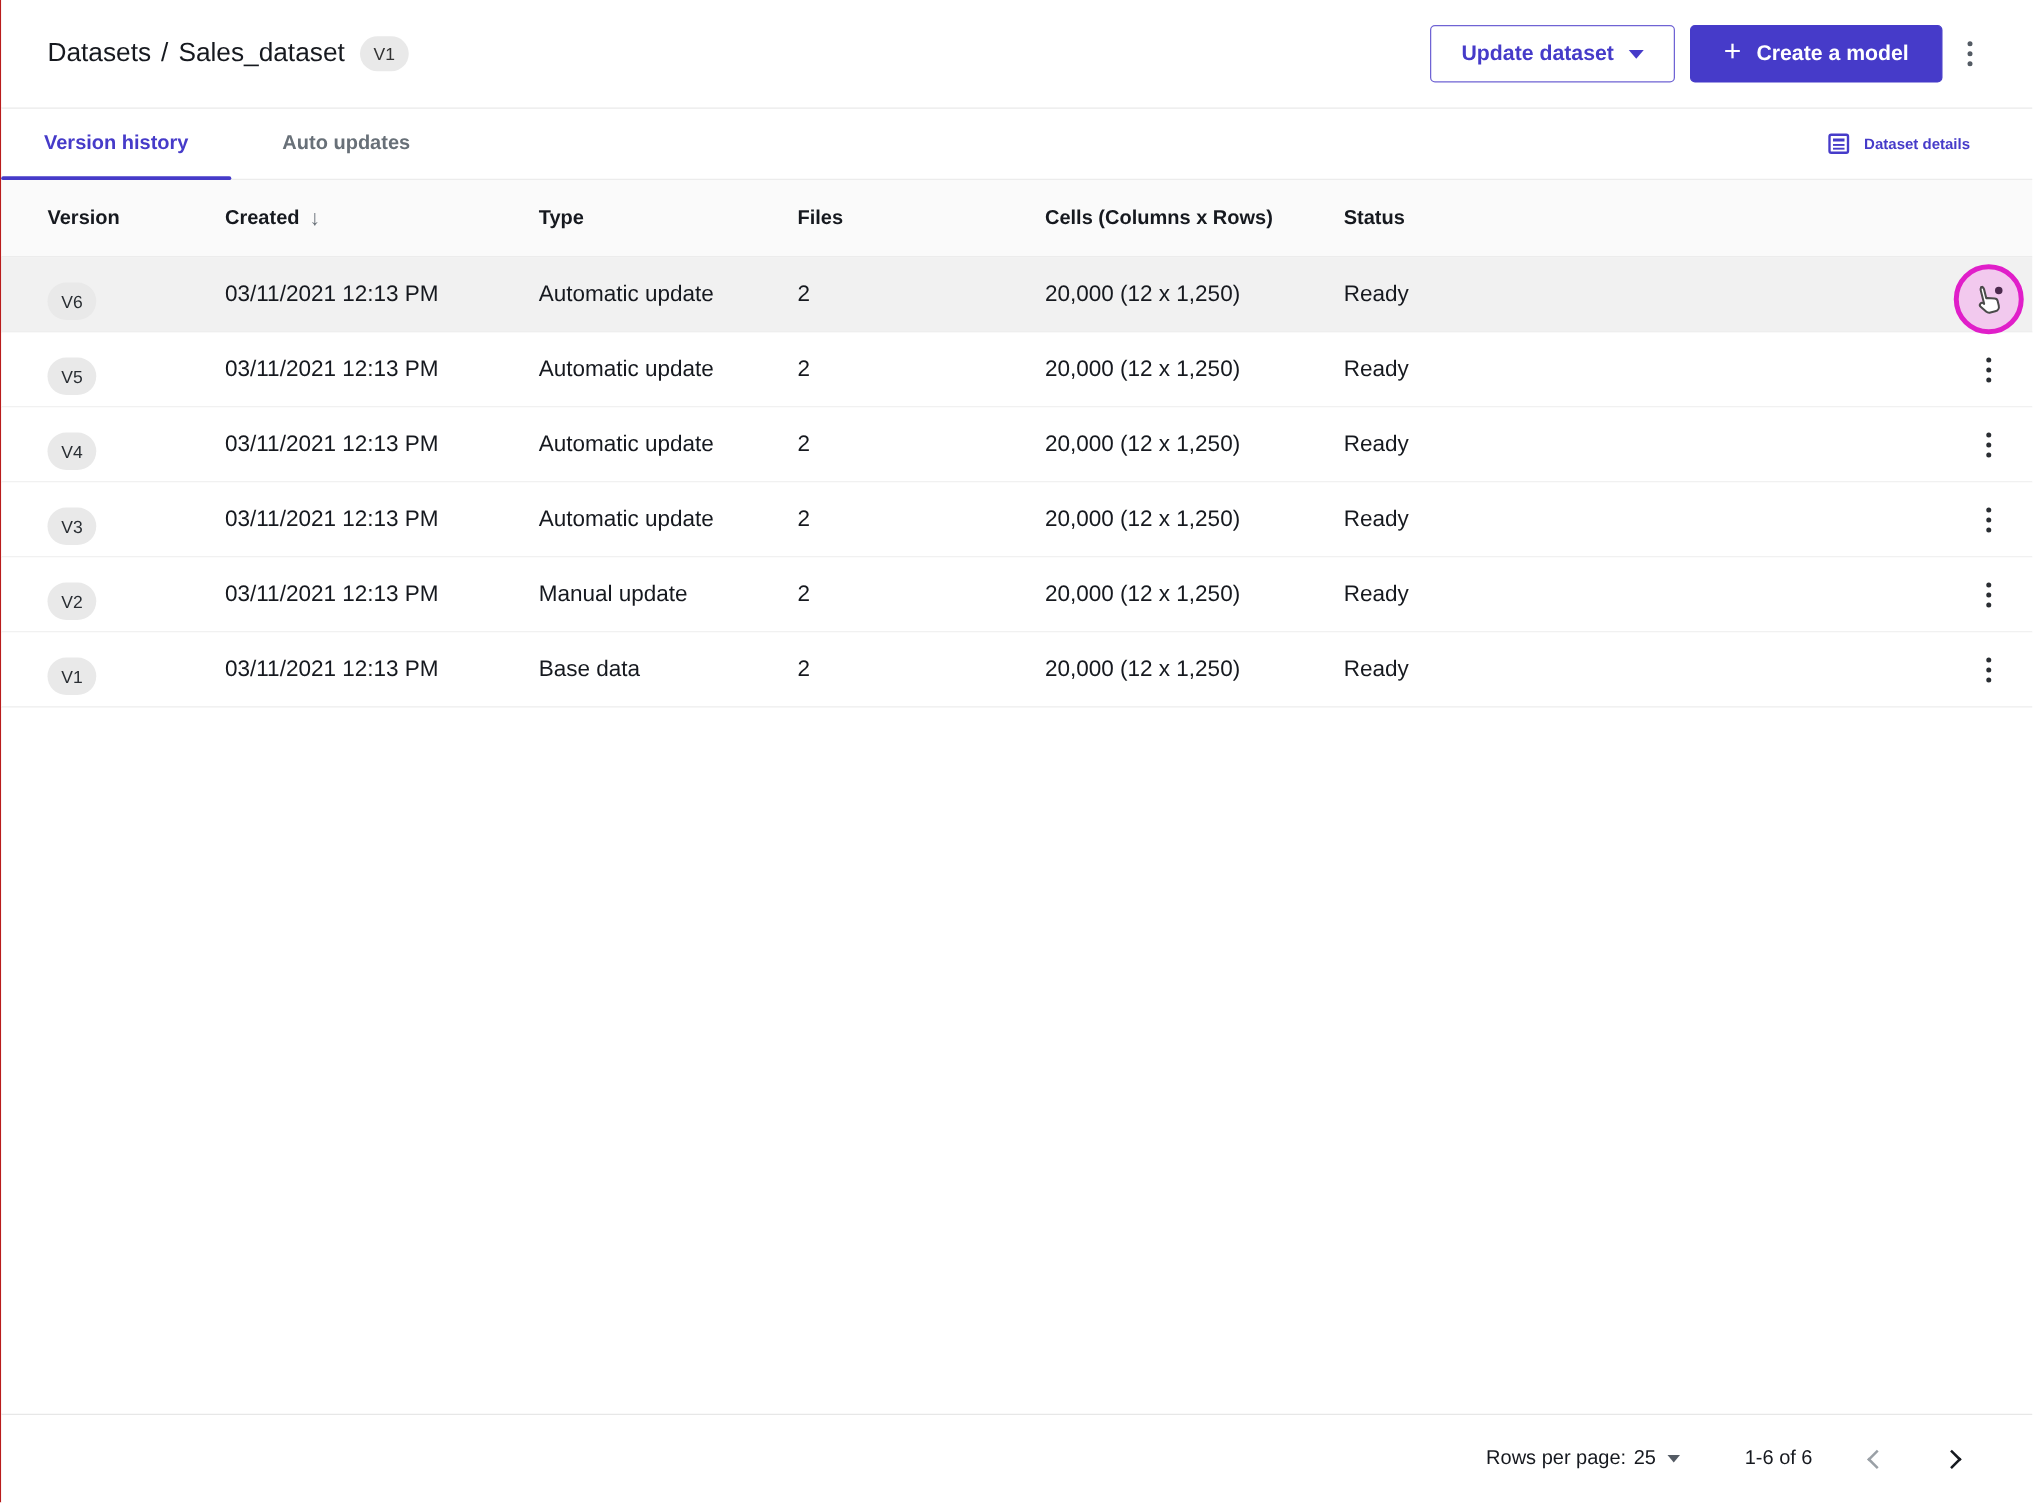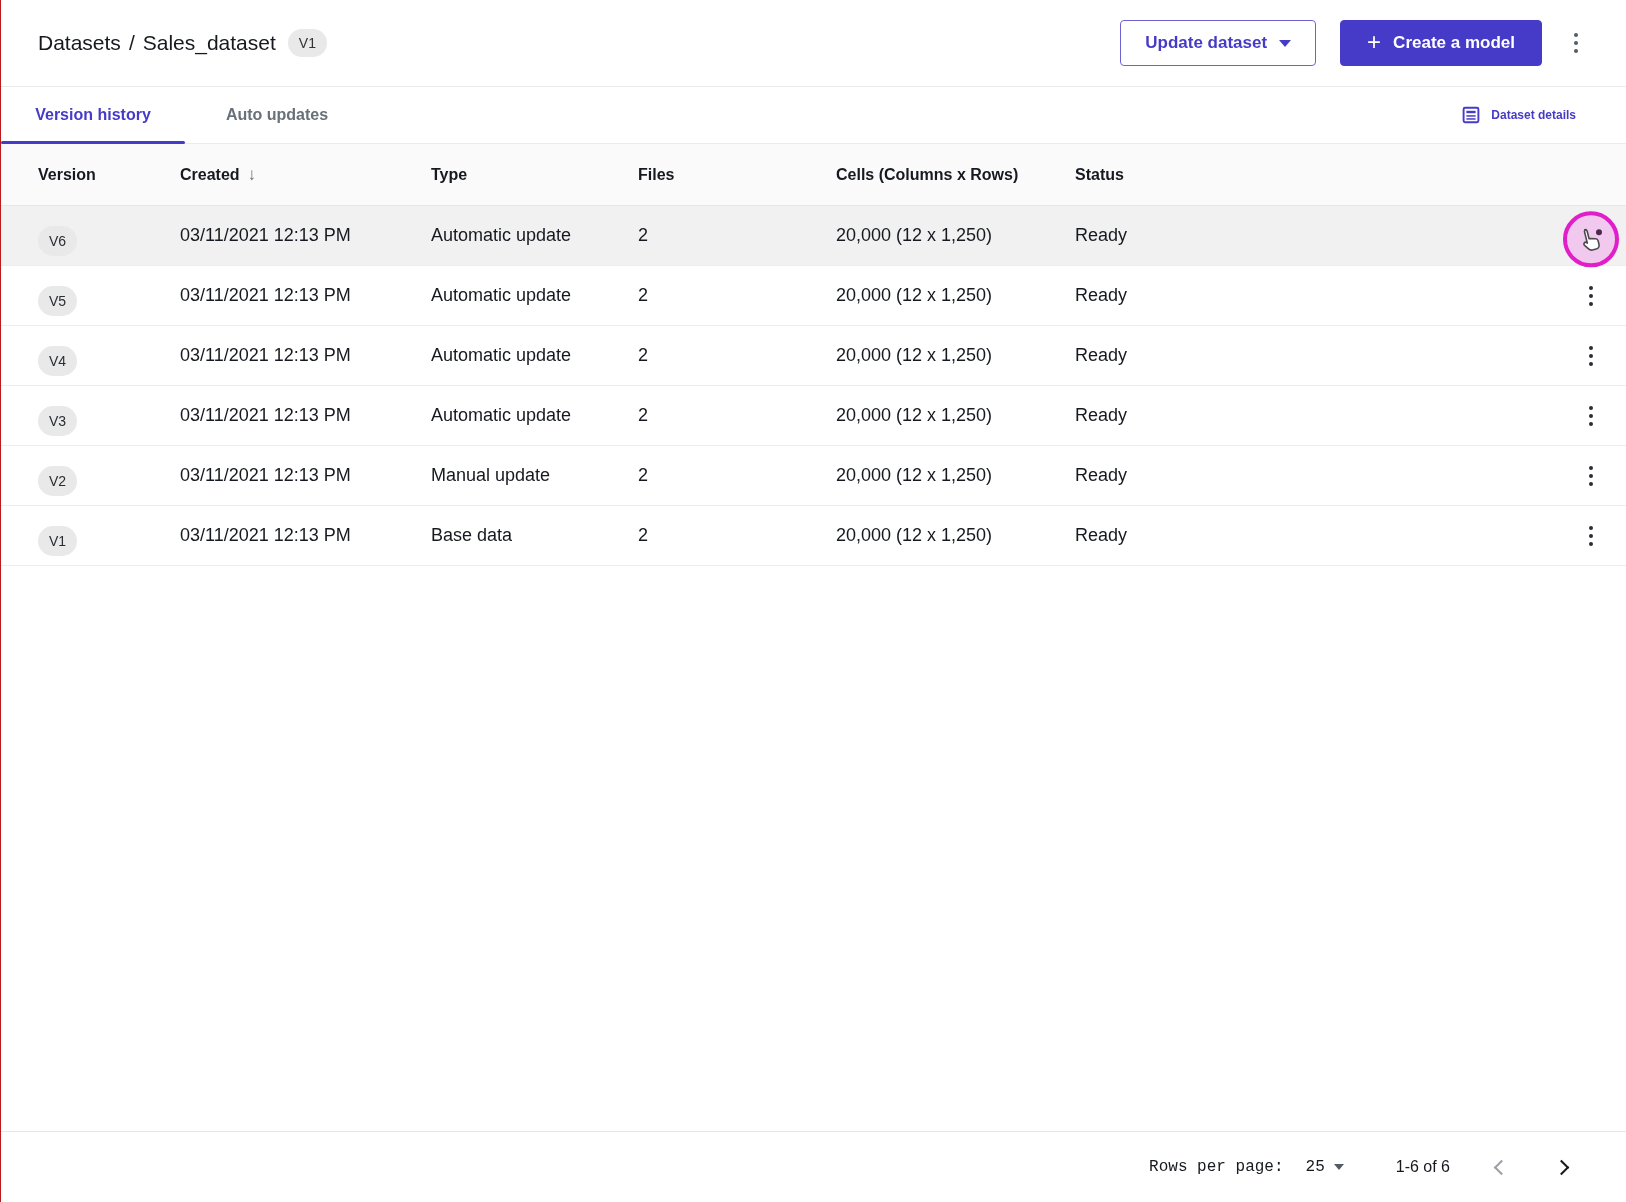--- a/index.html
+++ b/index.html
@@ -6,21 +6,21 @@
   html,body { width:1626px; height:1202px; background:#fff; font-family:"Liberation Sans", sans-serif; color:#16191f; overflow:hidden; }
   .page { width:1626px; height:1202px; border-left:1px solid #b91c1c; display:flex; flex-direction:column; }
 
   
   .top-header { height:86px; display:flex; align-items:center; justify-content:space-between; padding:0 40px 0 37px; background:#fff; }
   .breadcrumb { display:flex; align-items:center; font-size:21px; }
   .breadcrumb .crumb { color:#16191f; }
   .breadcrumb .sep { margin:0 8px; }
   .breadcrumb .name { font-weight:normal; }
   .pill-badge { background:#e9e9e9; color:#333; font-size:14px; padding:6px 11px; border-radius:16px; margin-left:12px; }
-  .header-actions { display:flex; align-items:center; gap:24px; }
+  .header-actions { display:flex; align-items:center; gap:12px; }
   .btn { height:46px; border-radius:4px; font-size:17px; font-weight:bold; display:flex; align-items:center; justify-content:center; cursor:pointer; }
   .btn-outline { background:#fff; border:1px solid #6f63d4; color:#463bc9; padding:0 24px; gap:12px; }
   .btn-primary { background:#463bc9; border:1px solid #463bc9; color:#fff; padding:0 26px; gap:12px; }
   .plus-glyph { font-size:24px; font-weight:400; line-height:1; margin-top:-2px; }
   .caret-down { width:0; height:0; border-left:6px solid transparent; border-right:6px solid transparent; border-top:7px solid #463bc9; }
   .kebab { display:flex; flex-direction:column; gap:4px; padding:6px 8px; cursor:pointer; align-items:center; }
   .kebab i { width:4px; height:4px; border-radius:50%; background:#545b64; display:block; }
   .kebab.dark i { background:#2a2e33; }
 
   
@@ -43,21 +43,21 @@
   
   .cursor-highlight { position:absolute; width:56px; height:56px; border-radius:50%; background:#f2c9ee; border:4px solid #e01fc9; top:50%; left:50%; transform:translate(-50%,-44%); display:none; align-items:center; justify-content:center; z-index:5; }
   .trow.highlighted .cursor-highlight { display:flex; }
   .hand-cursor { transform:rotate(-14deg); margin-top:2px; }
   .click-dot { position:absolute; top:14px; right:13px; width:6px; height:6px; border-radius:50%; background:#4c2a4e; }
 
   .table-spacer { flex:1; background:#fff; }
 
   
   .footer { height:71px; border-top:1px solid #e7e7e7; display:flex; align-items:center; justify-content:flex-end; padding-right:48px; font-size:16px; color:#16191f; background:#fff; }
-  .rpp { display:flex; align-items:flex-start; gap:22px;font-family:Liberation Mono, monospace; }
+  .rpp { display:flex; align-items:flex-start; gap:6px; }
   .rpp-select { display:flex; align-items:center; gap:9px; cursor:pointer; }
   .caret-down.small { border-left:5px solid transparent; border-right:5px solid transparent; border-top:6px solid #545b64; }
   .range { margin-left:52px; }
   .pager { display:flex; align-items:center; margin-left:34px; gap:26px; }
   .page-arrow { width:34px; height:34px; display:flex; align-items:center; justify-content:center; cursor:pointer; }
   .chev { width:11px; height:11px; border-top:2.5px solid #16191f; border-right:2.5px solid #16191f; }
   .chev.prev { transform:rotate(-135deg); border-color:#9aa0a6; }
   .chev.next { transform:rotate(45deg); }
 </style>
 </head>

